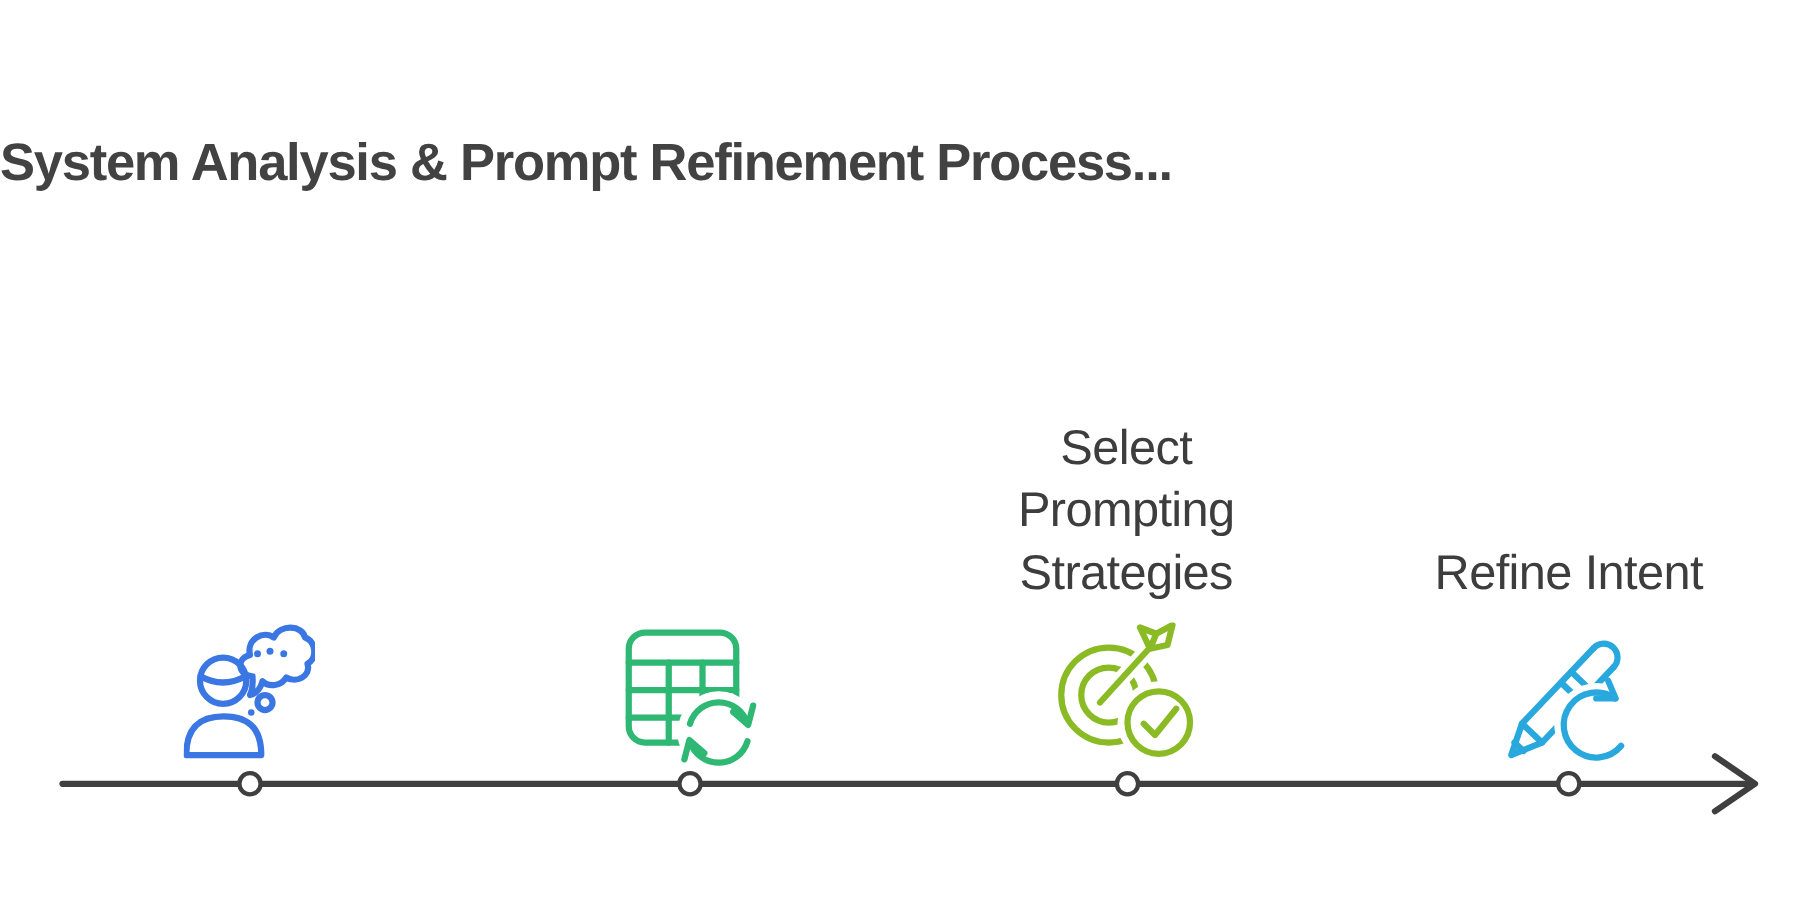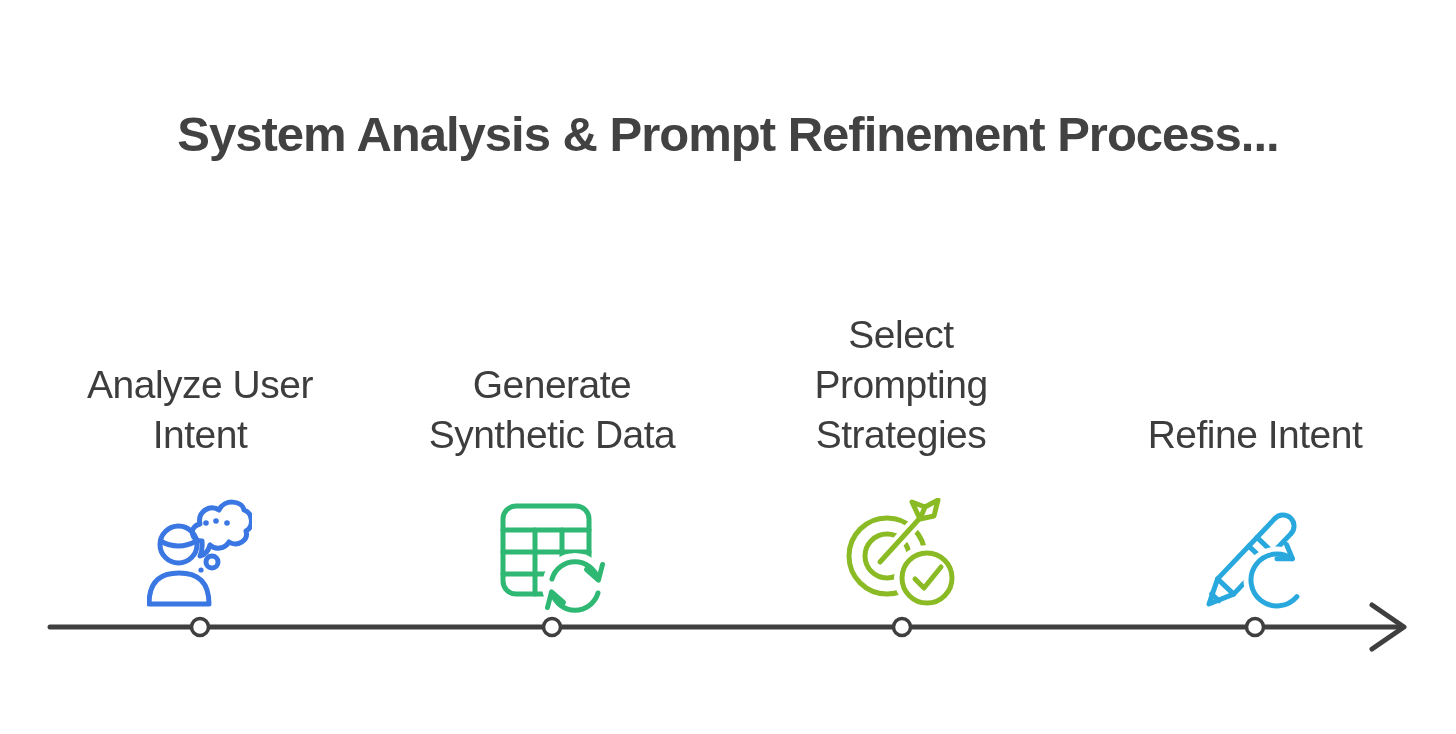--- a/index.html
+++ b/index.html
@@ -1,26 +1,26 @@
 <!DOCTYPE html>
 <html><head>
 <meta charset="utf-8">
 <style>
   html,body{margin:0;padding:0;background:#ffffff;}
   body{width:1456px;height:734px;overflow:hidden;font-family:"Liberation Sans",sans-serif;}
   .canvas{position:relative;width:1456px;height:734px;background:#ffffff;}
 
   .title{
     position:absolute;top:106px;left:0;width:1456px;
-    text-align:center;font-size:49px;font-weight:bold;color:#424242;
+    text-align:left;font-size:42px;font-weight:bold;color:#424242;
     letter-spacing:-1px;
   }
 
   .step-label-box{
-    position:absolute;top:288px;height:172px;width:340px;
+    position:absolute;top:312px;height:172px;width:340px;
     display:flex;align-items:flex-end;justify-content:center;
   }
   .step-label{
     width:100%;text-align:center;font-size:39px;line-height:50px;
     color:#3d3d3d;white-space:pre-line;letter-spacing:-0.5px;
   }
   .col1{left:30px}.col2{left:382px}.col3{left:731px}.col4{left:1085px}
 
   .icon{position:absolute;top:497px;}
   .icon svg{display:block;}
@@ -36,28 +36,20 @@
   .tl-stroke{fill:none;stroke:#3f3f3f;stroke-width:5;stroke-linecap:round;stroke-linejoin:round;}
   .tl-node{fill:#ffffff;stroke:#3f3f3f;stroke-width:3.5;}
 </style>
 </head>
 <body>
 
 <div class="canvas">
 
   <div class="title">System Analysis &amp; Prompt Refinement Process...</div>
 
-  <div class="step-label-box col1">
-    <div class="step-label">Analyze User
-Intent</div>
-  </div>
-  <div class="step-label-box col2">
-    <div class="step-label">Generate
-Synthetic Data</div>
-  </div>
   <div class="step-label-box col3">
     <div class="step-label">Select
 Prompting
 Strategies</div>
   </div>
   <div class="step-label-box col4">
     <div class="step-label">Refine Intent</div>
   </div>
 
   <div class="icon" style="left:147px">

